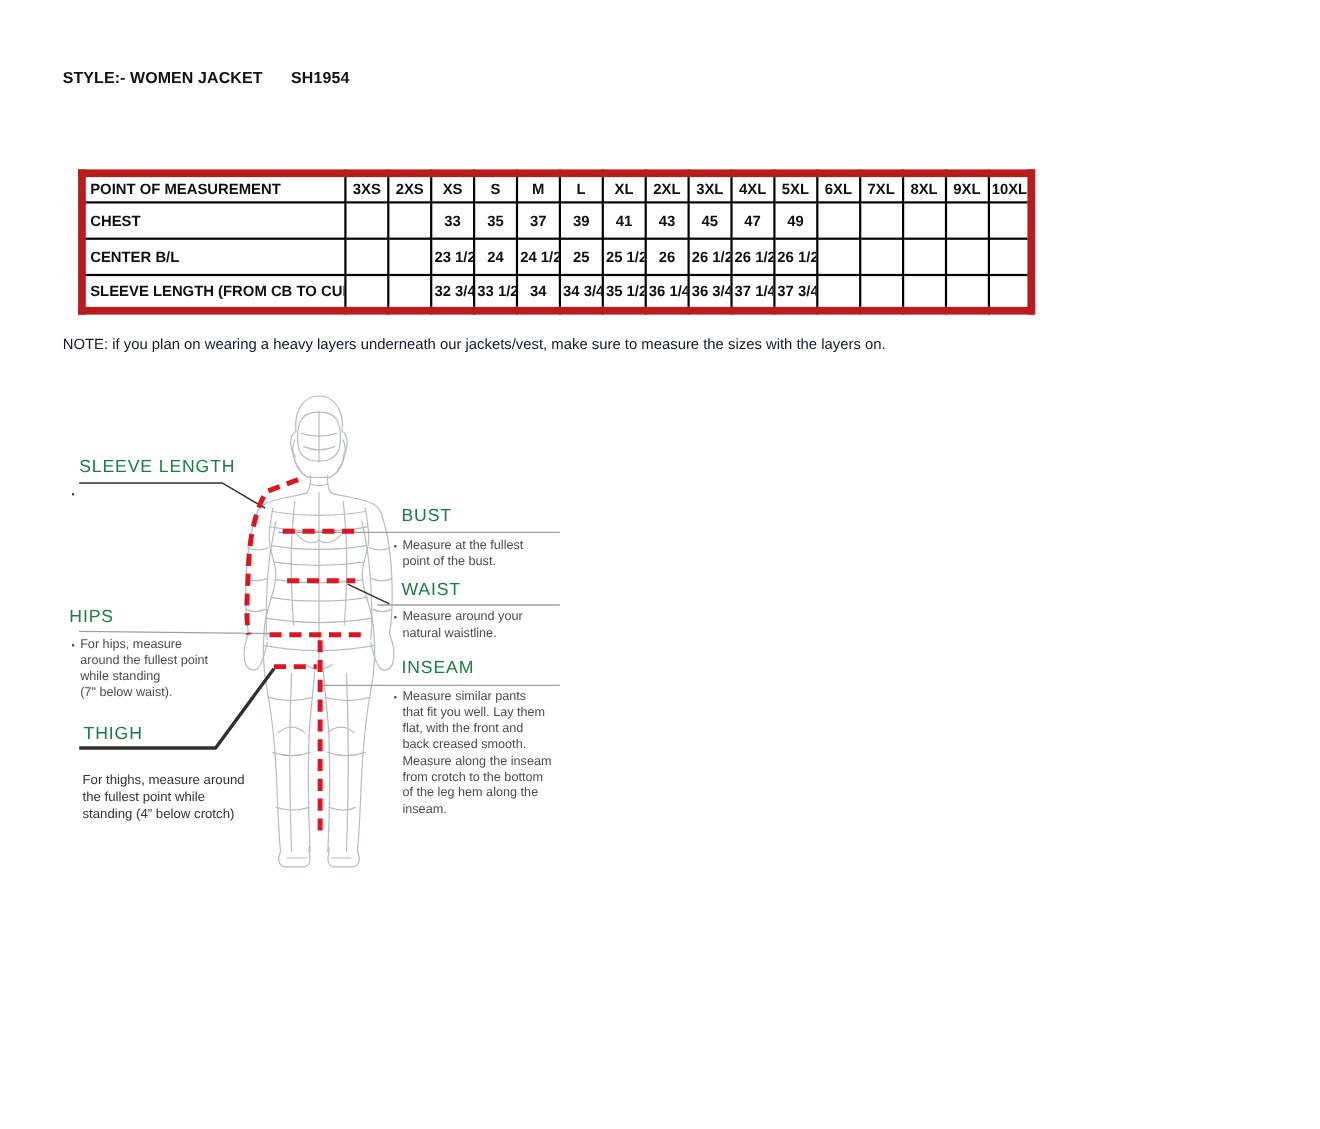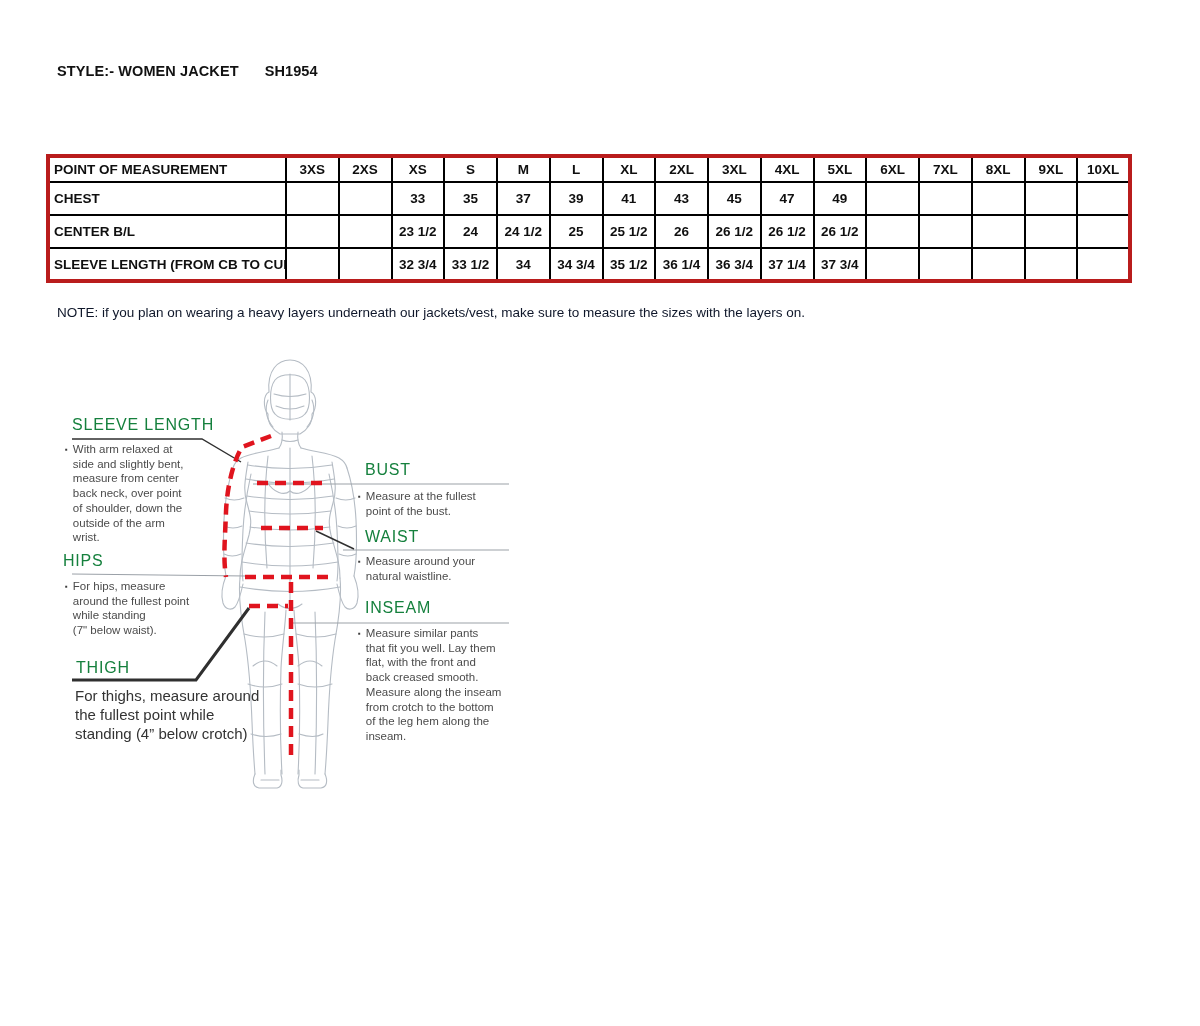--- a/index.html
+++ b/index.html
@@ -8,23 +8,23 @@
     font-family:"Liberation Sans",sans-serif;overflow:hidden;
   }
   .page-title{
     position:absolute;left:57px;top:63px;
     font-size:14.5px;font-weight:bold;color:#111;letter-spacing:0.1px;
   }
   .page-title .code{margin-left:26px;}
 
   
   .size-table{
-    position:absolute;left:46px;top:154px;width:1086px;
+    position:absolute;left:71px;top:154px;width:870px;
     border-collapse:collapse;table-layout:fixed;
-    border:4px solid #b91c1c;
+    border:7px solid #b91c1c;
   }
   .size-table th,.size-table td{
     border:2px solid #000;
     font-size:13.5px;font-weight:bold;color:#0f0f0f;
     text-align:center;vertical-align:middle;
     padding:0 2px;overflow:hidden;white-space:nowrap;
   }
   .size-table thead tr{height:26px;}
   .size-table tbody tr{height:33px;}
   .size-table .col-label{text-align:left;padding-left:4px;width:229px;}
@@ -42,21 +42,21 @@
     font-size:16px;font-weight:normal;color:#15803d;letter-spacing:0.8px;
     white-space:nowrap;
   }
   .sec-body{
     position:absolute;display:flex;gap:5px;
     font-size:11.5px;line-height:1.28;color:#4b4b4b;
   }
   .sec-body .txt{white-space:pre-line;}
   .bullet{flex:0 0 auto;font-size:8px;line-height:15px;color:#3d3d3d;}
   .bullet::before{content:"▪";}
-  .sec-body.plain{color:#333;font-size:15px;}
+  .sec-body.plain{color:#333;font-size:12px;margin-top:16px;}
 </style>
 </head>
 <body>
 
 <div class="page-title">
   <span>STYLE:- WOMEN JACKET</span><span class="code">SH1954</span>
 </div>
 
 <table class="size-table">
   <thead>
@@ -238,27 +238,20 @@
       <path d="M206,178 L268,178"></path>
       <path d="M190,227 L274,227"></path>
       <path d="M194,256 L233,256"></path>
       <path d="M236,232 L236,405"></path>
     </g>
   </svg>
 
   <div class="sec-heading" style="left:17px;top:66px;">SLEEVE LENGTH</div>
   <div class="sec-body" style="left:10px;top:92px;width:165px;">
     <span class="bullet"></span>
-    <span class="txt">With arm relaxed at
-side and slightly bent,
-measure from center
-back neck, over point
-of shoulder, down the
-outside of the arm
-wrist.</span>
   </div>
 
   <div class="sec-heading" style="left:8px;top:202px;">HIPS</div>
   <div class="sec-body" style="left:10px;top:229px;width:170px;">
     <span class="bullet"></span>
     <span class="txt">For hips, measure
 around the fullest point
 while standing
 (7" below waist).</span>
   </div>

